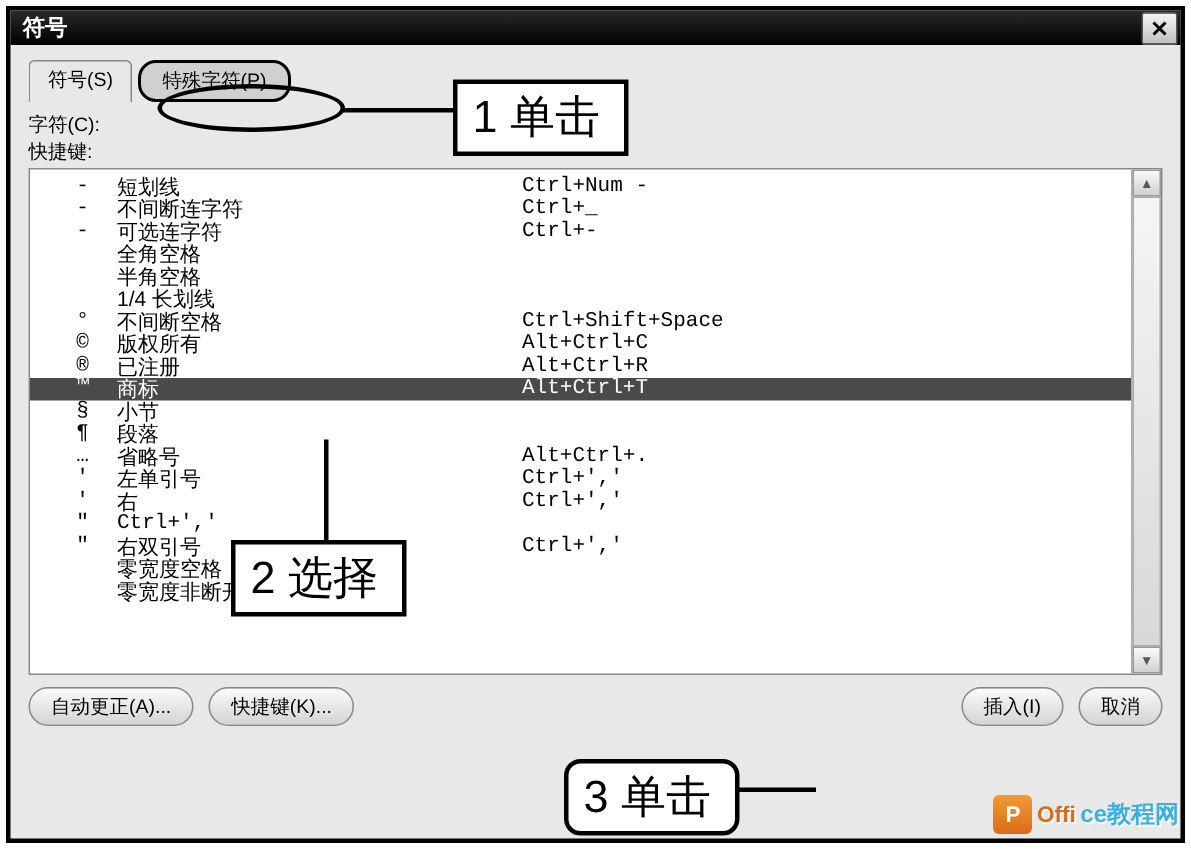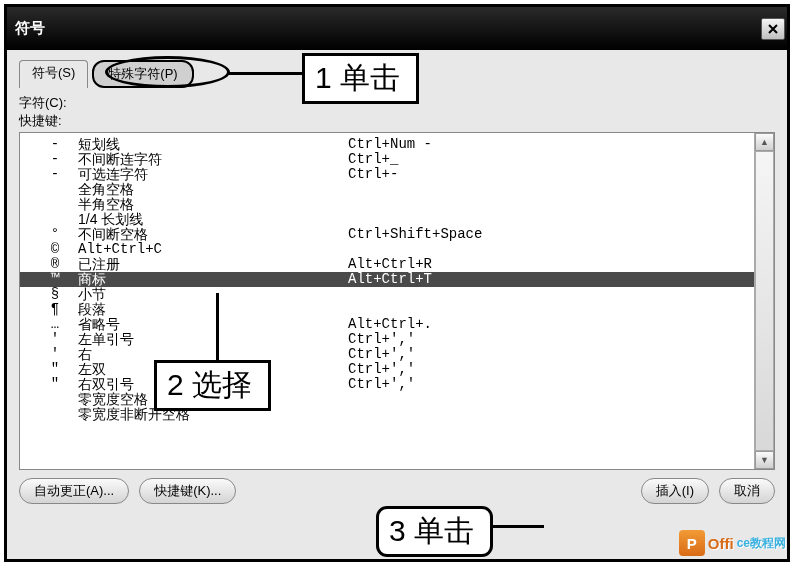--- a/index.html
+++ b/index.html
@@ -21,21 +21,21 @@
   left: 4px;
   right: 4px;
   bottom: 4px;
   border: 3px solid #000;
   background: #e8e8e8;
   display: flex;
   flex-direction: column;
 }
 
 .titlebar {
-  height: 43px;
+  height: 23px;
   background: linear-gradient(180deg, #2a2a2a 0%, #000 100%);
   display: flex;
   align-items: center;
   justify-content: space-between;
   padding: 0 2px 0 8px;
   color: #fff;
   font-size: 15px;
   font-weight: bold;
 }
 
@@ -217,21 +217,21 @@
   height: 26px;
   background: linear-gradient(180deg, #f29b36 0%, #d96b16 100%);
   border-radius: 4px;
   display: flex;
   align-items: center;
   justify-content: center;
   color: #fff;
   font-size: 15px;
 }
 .wm-text1 { color: #d96b16; font-size: 15px; text-shadow: 1px 1px 0 #fff; }
-.wm-text2 { color: #3bb1e0; font-size: 12px; text-shadow: 1px 1px 0 #fff; }
+.wm-text2 { color: #3bb1e0; font-size: 16px; text-shadow: 1px 1px 0 #fff; }
 </style>
 </head>
 <body>
 
 <div class="window">
   <div class="titlebar">
     <span>符号</span>
     <div class="close-btn">
       <svg viewBox="0 0 10 10">
         <path d="M1 1 L9 9 M9 1 L1 9" stroke="#000" stroke-width="2"></path>
@@ -256,29 +256,29 @@
 
     <div class="listbox-wrap">
       <div class="listbox" id="listbox">
           <div class="row"><span class="sym">-</span><span class="name">短划线</span><span class="short">Ctrl+Num -</span></div>
           <div class="row"><span class="sym">-</span><span class="name">不间断连字符</span><span class="short">Ctrl+_</span></div>
           <div class="row"><span class="sym">-</span><span class="name">可选连字符</span><span class="short">Ctrl+-</span></div>
           <div class="row"><span class="sym"> </span><span class="name">全角空格</span><span class="short"></span></div>
           <div class="row"><span class="sym"> </span><span class="name">半角空格</span><span class="short"></span></div>
           <div class="row"><span class="sym"> </span><span class="name">1/4 长划线</span><span class="short"></span></div>
           <div class="row"><span class="sym">°</span><span class="name">不间断空格</span><span class="short">Ctrl+Shift+Space</span></div>
-          <div class="row"><span class="sym">©</span><span class="short">Alt+Ctrl+C</span></div>
+          <div class="row"><span class="sym">©</span><span class="name">版权所有</span><span class="short">Alt+Ctrl+C</span></div>
           <div class="row"><span class="sym">®</span><span class="name">已注册</span><span class="short">Alt+Ctrl+R</span></div>
           <div class="row sel"><span class="sym">™</span><span class="name">商标</span><span class="short">Alt+Ctrl+T</span></div>
           <div class="row"><span class="sym">§</span><span class="name">小节</span><span class="short"></span></div>
           <div class="row"><span class="sym">¶</span><span class="name">段落</span><span class="short"></span></div>
           <div class="row"><span class="sym">…</span><span class="name">省略号</span><span class="short">Alt+Ctrl+.</span></div>
           <div class="row"><span class="sym">'</span><span class="name">左单引号</span><span class="short">Ctrl+','</span></div>
           <div class="row"><span class="sym">'</span><span class="name">右      </span><span class="short">Ctrl+','</span></div>
-          <div class="row"><span class="sym">"</span><span class="name">左双    </span><span class="short">Ctrl+','</span></div>
+          <div class="row"><span class="sym">"</span><span class="short">Ctrl+','</span></div>
           <div class="row"><span class="sym">"</span><span class="name">右双引号</span><span class="short">Ctrl+','</span></div>
           <div class="row"><span class="sym"> </span><span class="name">零宽度空格</span><span class="short"></span></div>
           <div class="row"><span class="sym"> </span><span class="name">零宽度非断开空格</span><span class="short"></span></div>
         </div>
       <div class="scrollbar">
         <div class="sb-btn sb-up">▲</div>
         <div class="sb-thumb"></div>
         <div class="sb-btn sb-down">▼</div>
       </div>
     </div>

